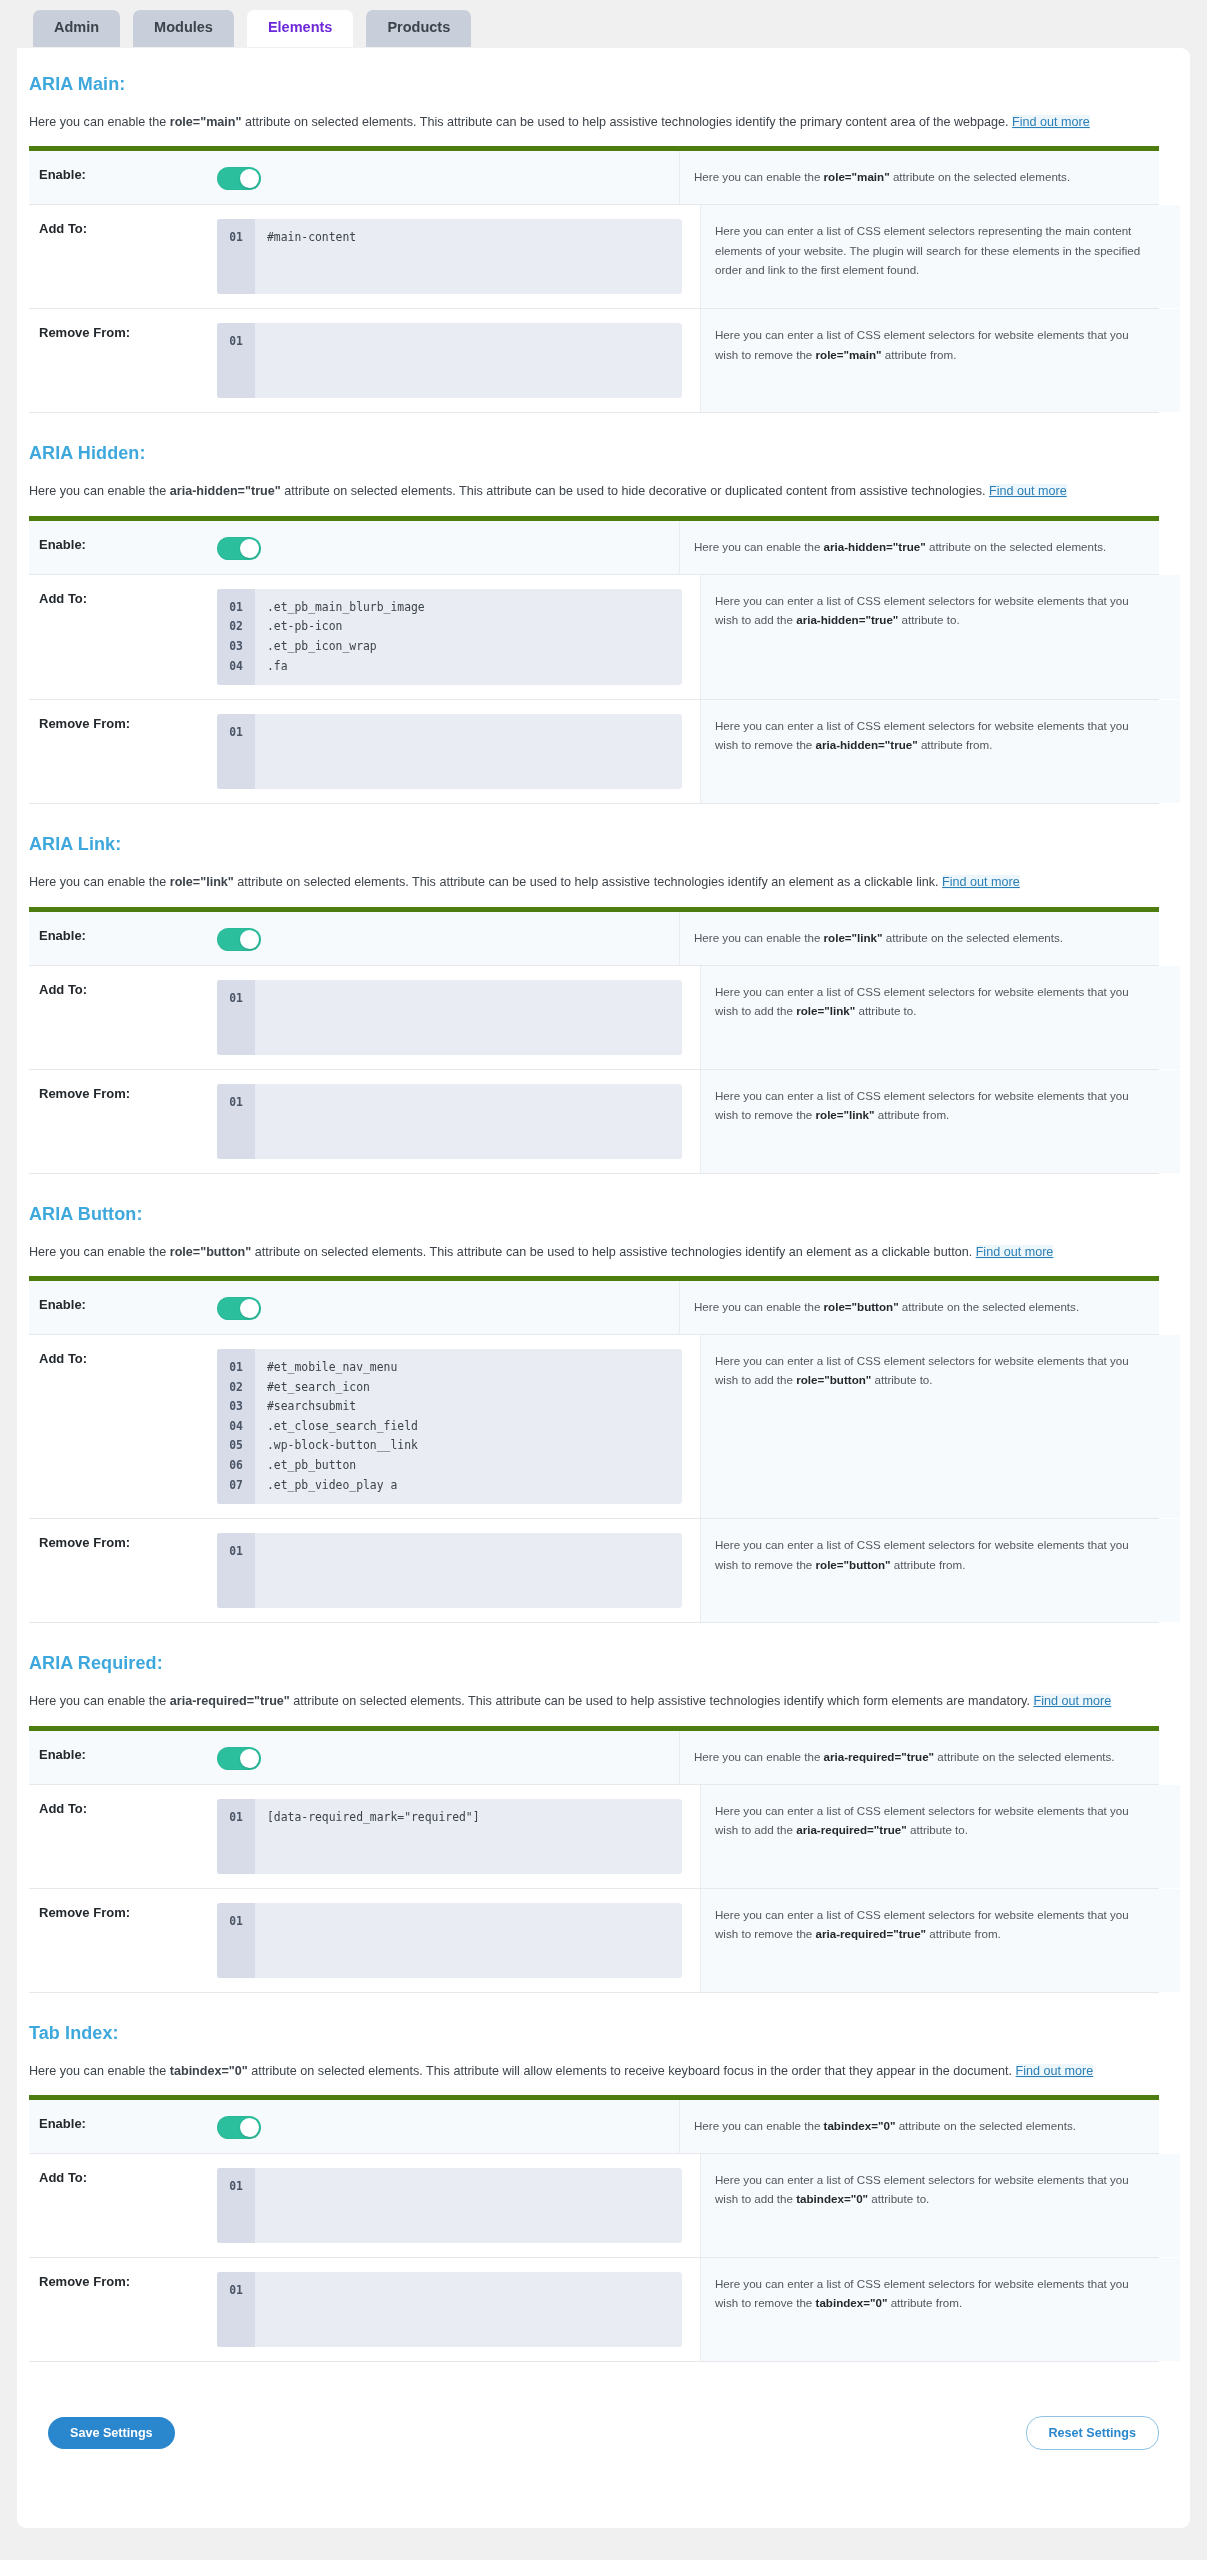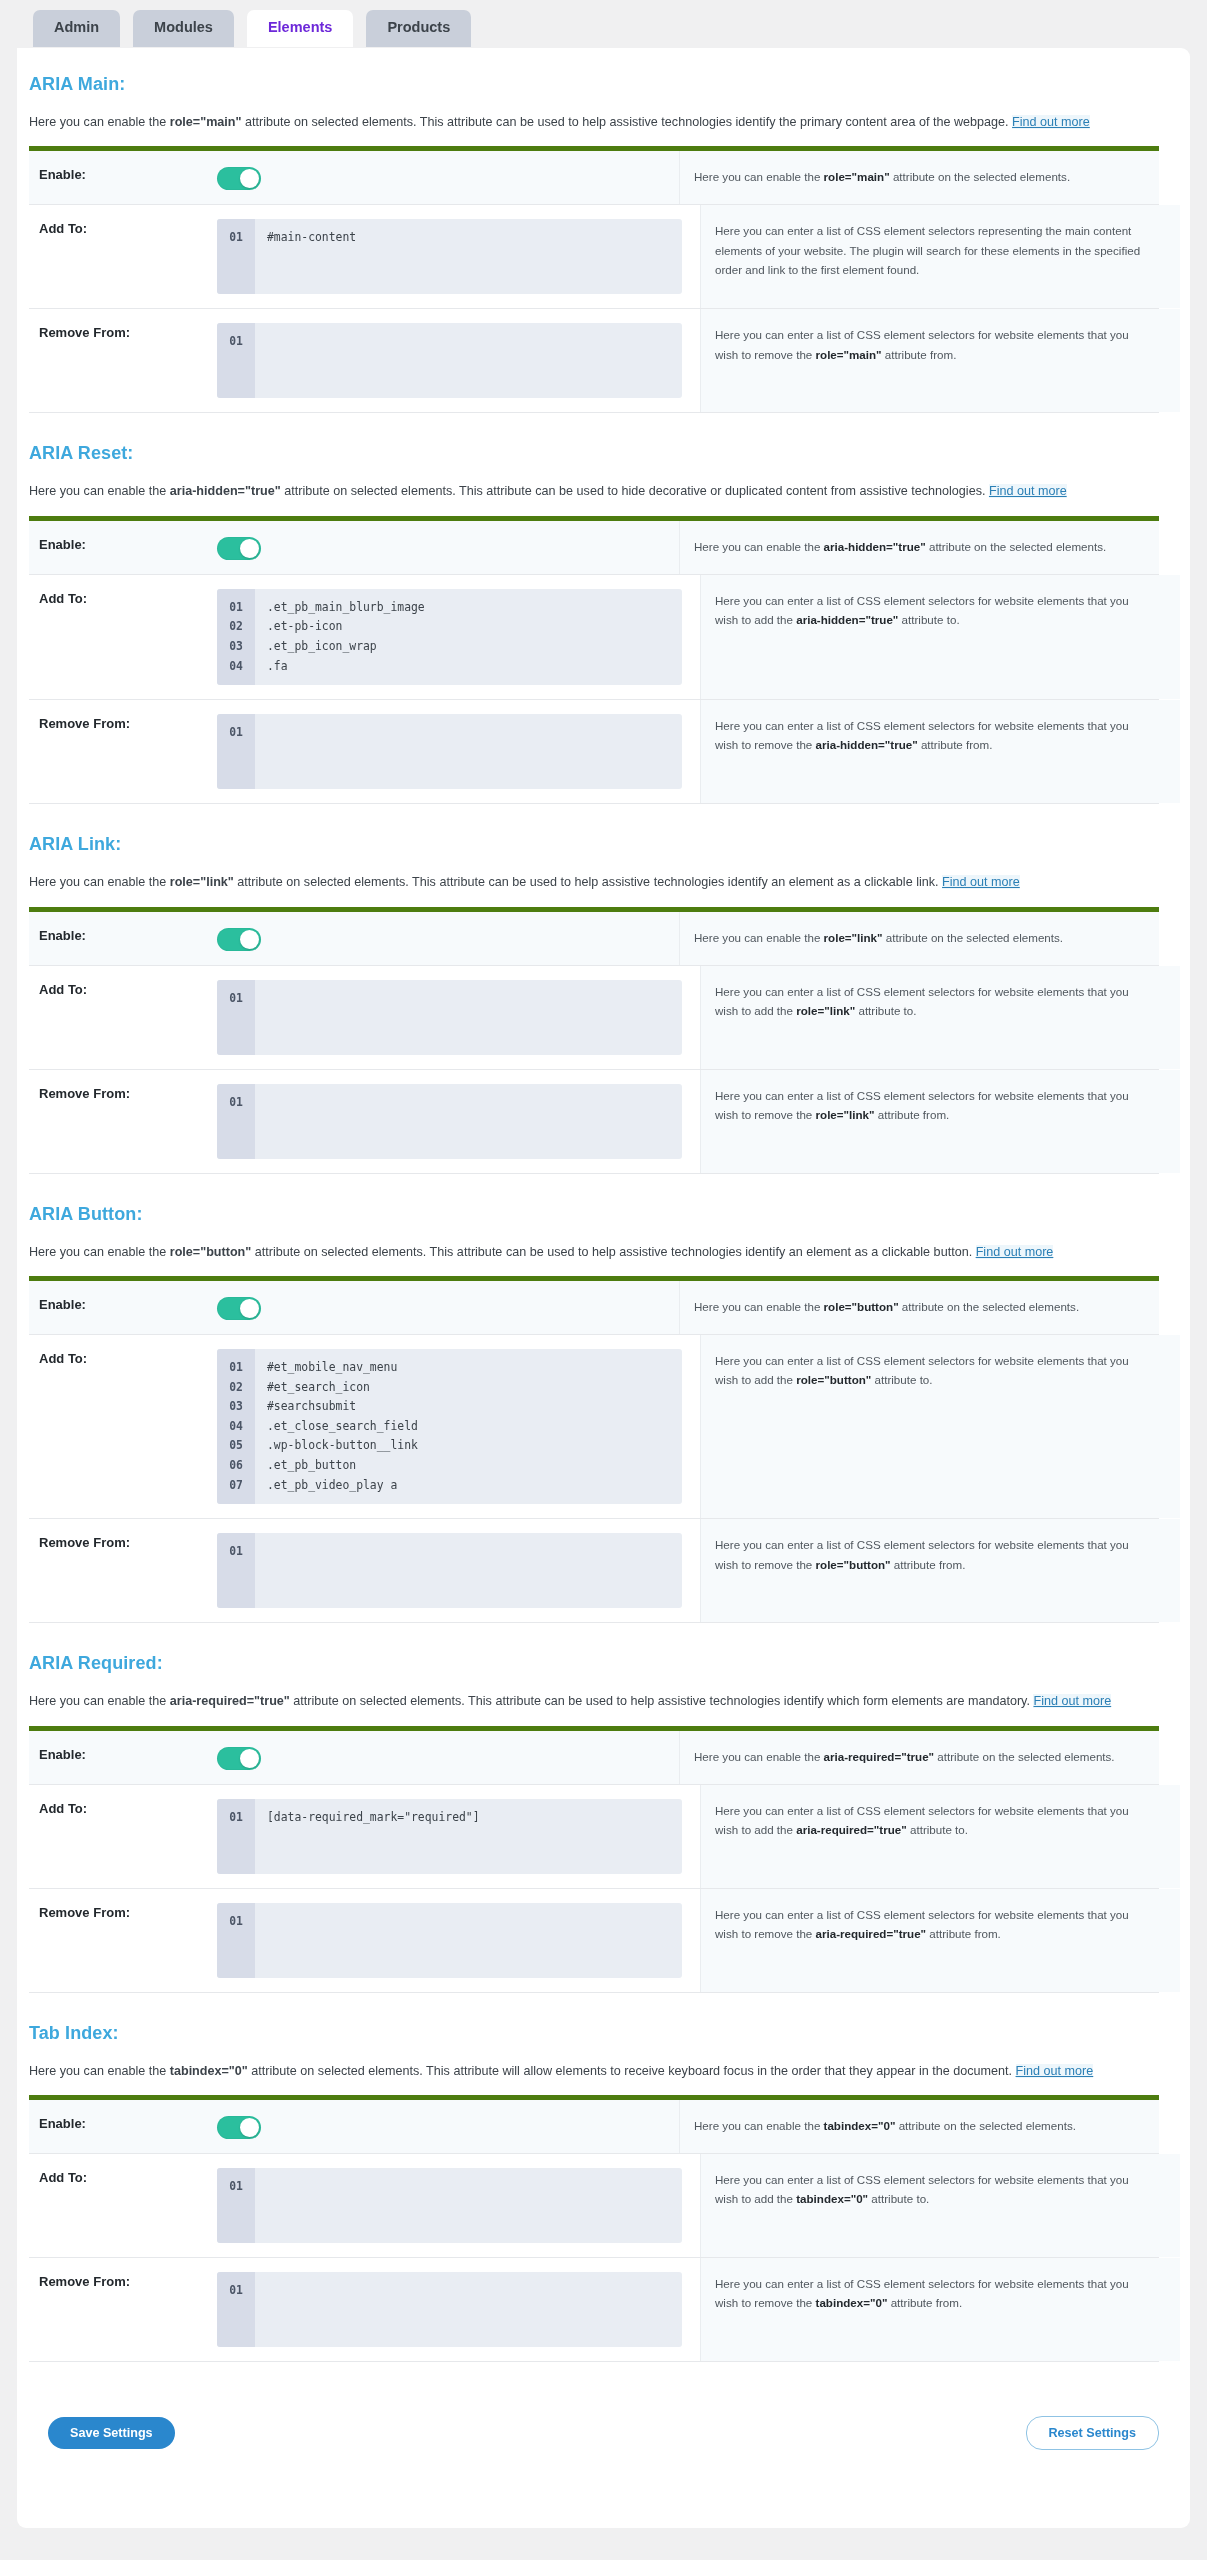--- a/index.html
+++ b/index.html
@@ -223,21 +223,21 @@
               <div class="editor">
                 <div class="gutter" style="white-space: pre;">01</div>
                 <div class="codearea"></div>
               </div>
             </div>
             <div class="help"><span>Here you can enter a list of CSS element selectors for website elements that you wish to remove the </span><b>role="main"</b><span> attribute from.</span></div>
           </div>
         </div>
       </div>
       <div class="section">
-        <div class="section-title">ARIA Reset:</div>
+        <div class="section-title">ARIA Hidden:</div>
         <div class="section-desc"><span>Here you can enable the </span><b>aria-hidden="true"</b><span> attribute on selected elements. This attribute can be used to hide decorative or duplicated content from assistive technologies. </span><a href="#" class="ilink">Find out more</a></div>
         <div class="rows">
           <div class="row alt enable-row">
             <div class="label">Enable:</div>
             <div class="control">
               <div class="toggle">
                 <div class="knob"></div>
               </div>
             </div>
             <div class="help"><span>Here you can enable the </span><b>aria-hidden="true"</b><span> attribute on the selected elements.</span></div>

